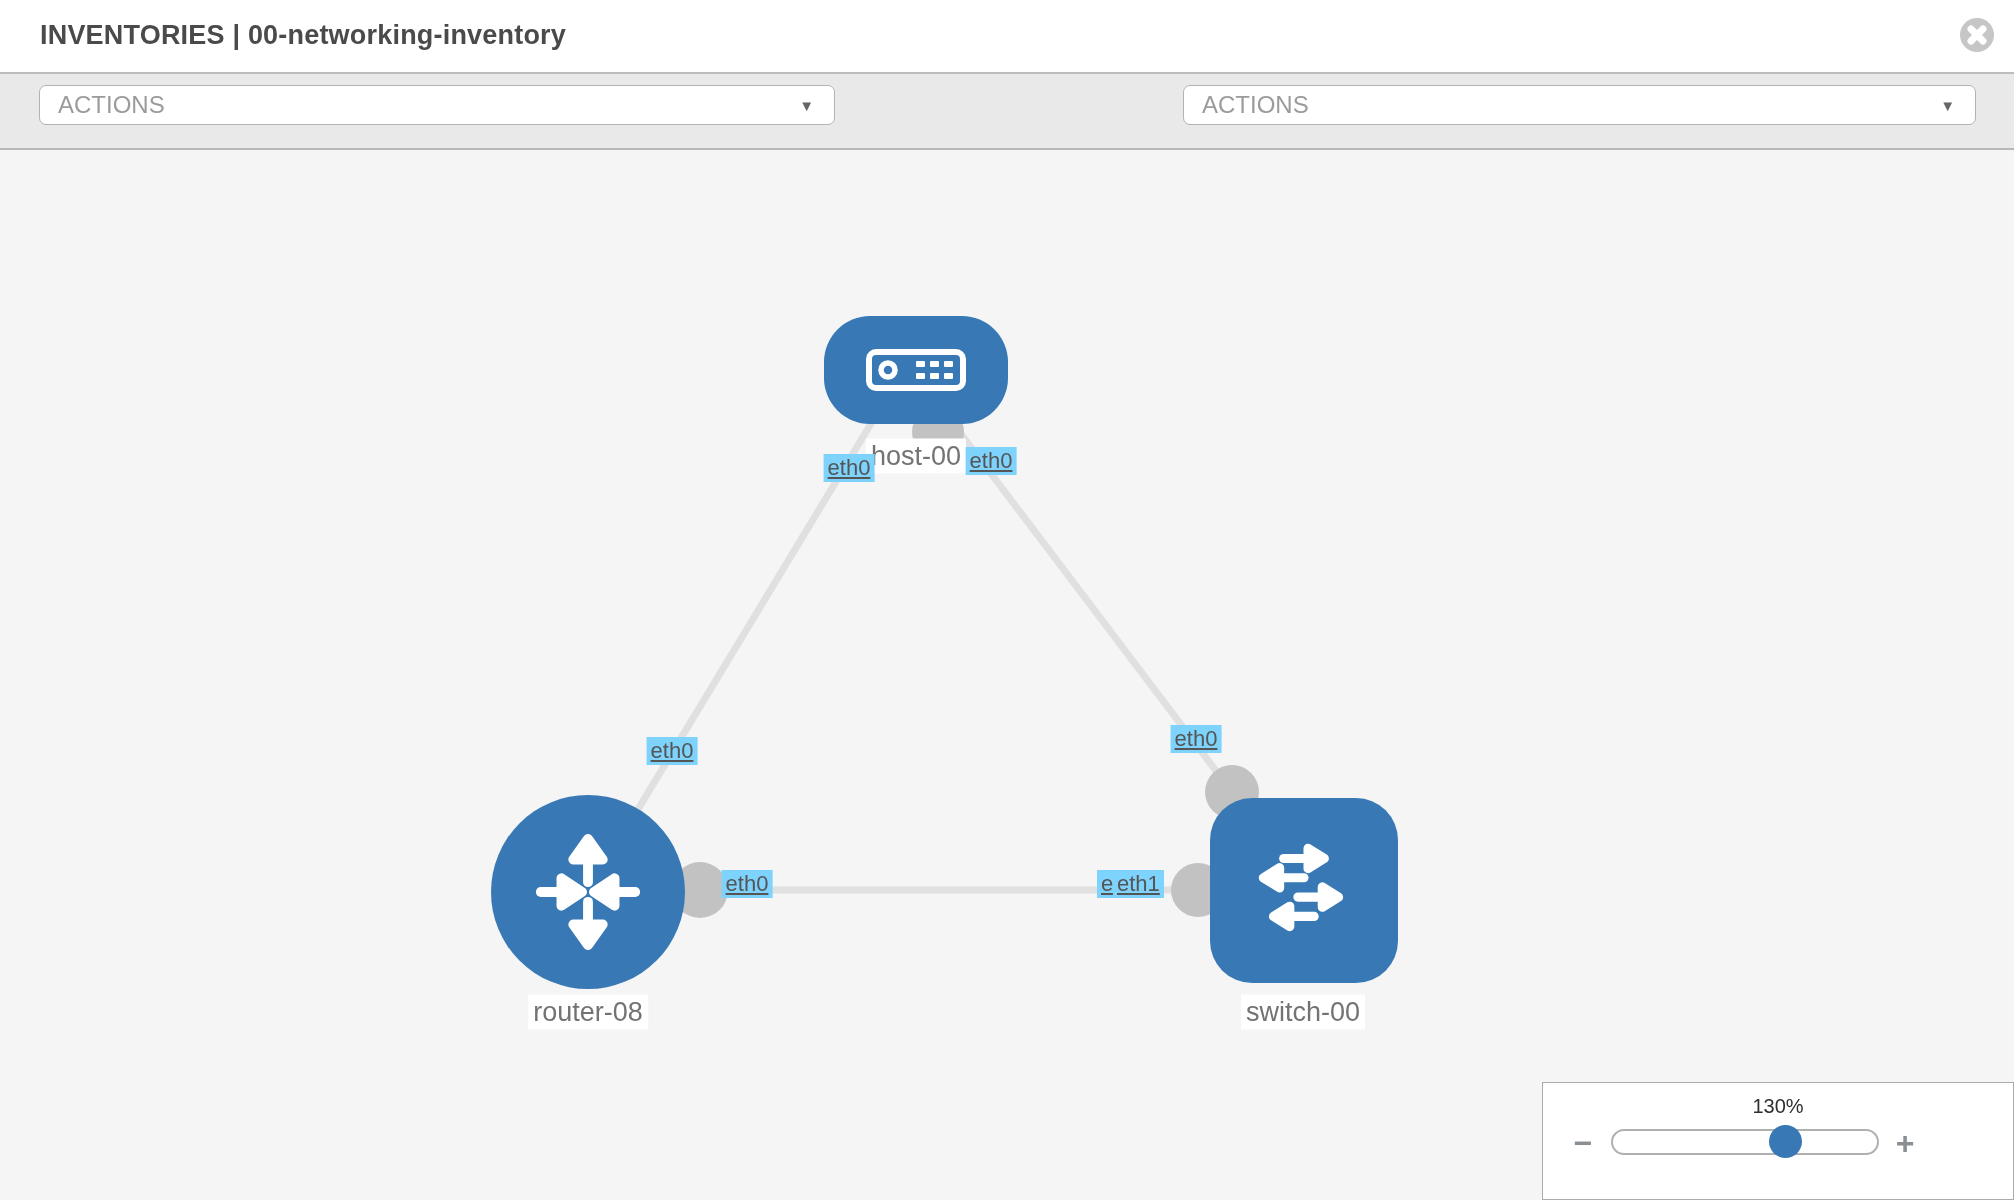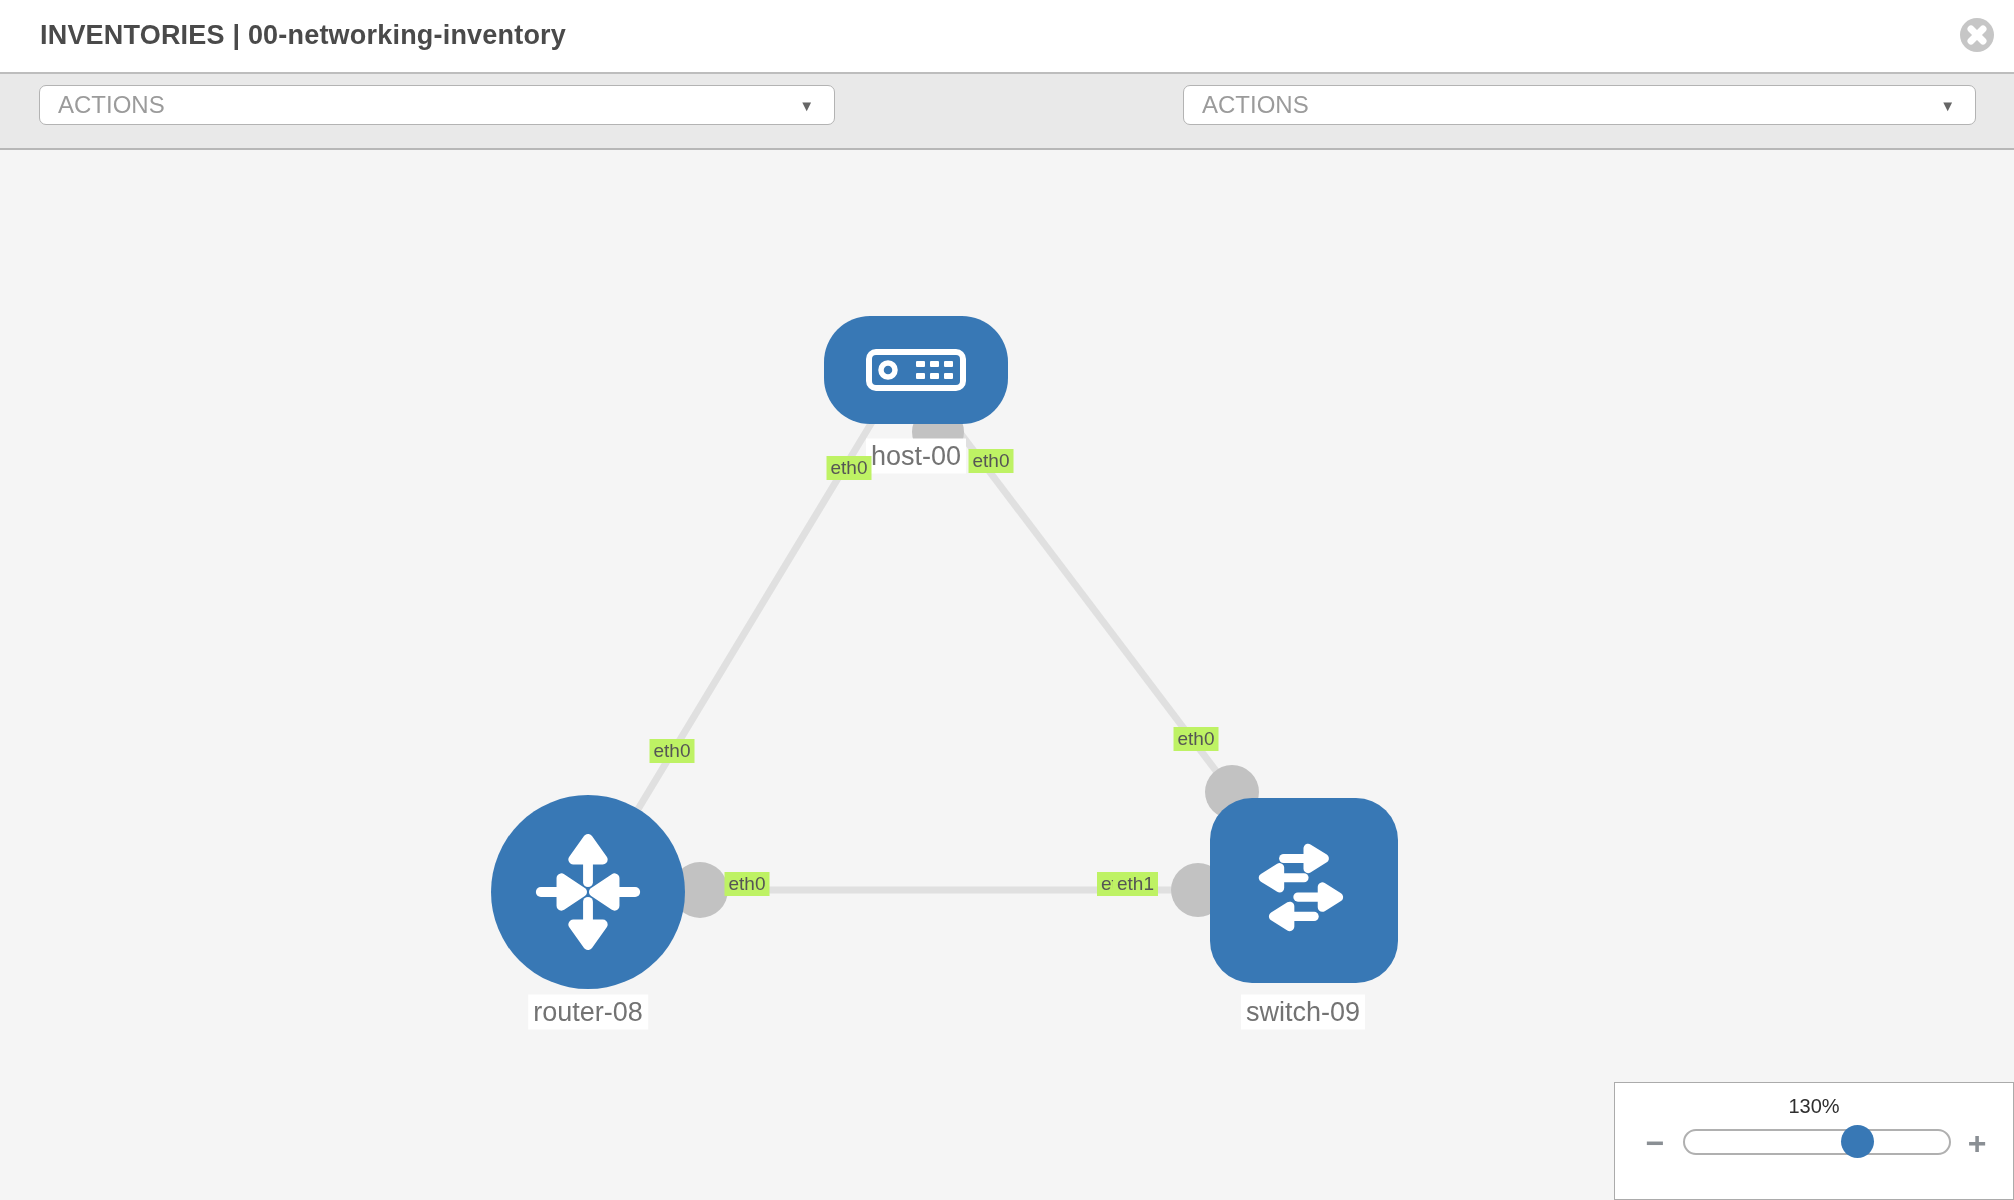--- a/index.html
+++ b/index.html
@@ -24,24 +24,24 @@
   .ti-wrench{left:1049px;}
   .ti-key{left:1111px;}
   
   .canvas{position:absolute;left:0;top:150px;width:2014px;height:1050px;background:#f5f5f5;}
   .edges{position:absolute;left:0;top:0;}
   .node{position:absolute;background:#3878b5;display:flex;align-items:center;justify-content:center;cursor:pointer;}
   .node-host{left:824px;top:166px;width:184px;height:108px;border-radius:46px;}
   .node-router{left:491px;top:645px;width:194px;height:194px;border-radius:50%;}
   .node-switch{left:1210px;top:648px;width:188px;height:185px;border-radius:42px;}
   .nlabel{position:absolute;transform:translate(-50%,-50%);background:#ffffff;color:#737373;font-size:27px;padding:2px 5px;white-space:nowrap;}
-  .ilabel{position:absolute;transform:translate(-50%,-50%);background:#bef264;color:#555;font-size:19px;padding:1px 4px;white-space:nowrap;}
+  .ilabel{position:absolute;transform:translate(-50%,-50%);background:#7dd3fc;color:#555;font-size:22px;padding:1px 4px;white-space:nowrap;text-decoration:underline;}
   .ilabel-anchored{transform:translate(0,-50%);}
   
-  .zoom-panel{position:absolute;right:0;bottom:0;width:400px;height:118px;background:#ffffff;border:1px solid #ababab;box-sizing:border-box;}
+  .zoom-panel{position:absolute;right:0;bottom:0;width:472px;height:118px;background:#ffffff;border:1px solid #ababab;box-sizing:border-box;}
   .zoom-level{position:absolute;left:0;top:12px;width:100%;text-align:center;font-size:20px;color:#2f2f2f;}
   .zoom-minus,.zoom-plus{position:absolute;top:40px;width:40px;height:40px;background:none;border:none;font-size:32px;font-weight:700;color:#8a8f94;cursor:pointer;line-height:36px;padding:0;}
   .zoom-minus{left:20px;}
   .zoom-plus{left:342px;}
   .zoom-track{position:absolute;left:68px;top:46px;width:268px;height:26px;background:#fff;border:2px solid #b0b0b0;border-radius:15px;box-sizing:border-box;cursor:pointer;}
   .zoom-thumb{position:absolute;left:226px;top:42px;width:33px;height:33px;border-radius:50%;background:#3878b5;cursor:grab;}
 </style>
 </head>
 <body>
 
@@ -134,21 +134,21 @@
         <line x1="54" y1="66" x2="80" y2="66"></line>
         <polygon points="94,66 78,56 78,76"></polygon>
         <line x1="70" y1="85" x2="44" y2="85"></line>
         <polygon points="30,85 46,75 46,95"></polygon>
       </g>
     </svg>
   </div>
 
   <div class="nlabel" style="left:916px;top:306px;">host-00</div>
   <div class="nlabel" style="left:588px;top:862px;">router-08</div>
-  <div class="nlabel" style="left:1303px;top:862px;">switch-09</div>
+  <div class="nlabel" style="left:1303px;top:862px;">switch-00</div>
 
   <div class="ilabel" style="left:849px;top:318px;">eth0</div>
   <div class="ilabel" style="left:991px;top:311px;">eth0</div>
   <div class="ilabel" style="left:672px;top:601px;">eth0</div>
   <div class="ilabel" style="left:1196px;top:589px;">eth0</div>
   <div class="ilabel" style="left:747px;top:734px;">eth0</div>
   <div class="ilabel ilabel-anchored" style="left:1097px;top:734px;z-index:1;">eth0</div>
   <div class="ilabel ilabel-anchored" style="left:1113px;top:734px;z-index:2;">eth1</div>
 
   <div class="zoom-panel">

